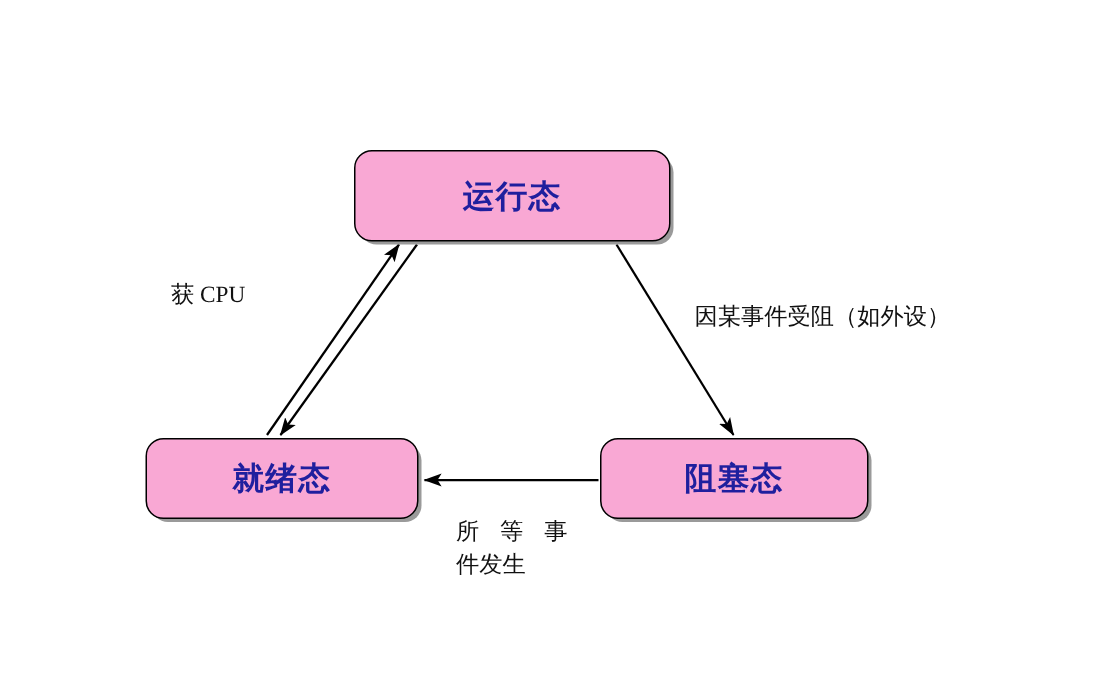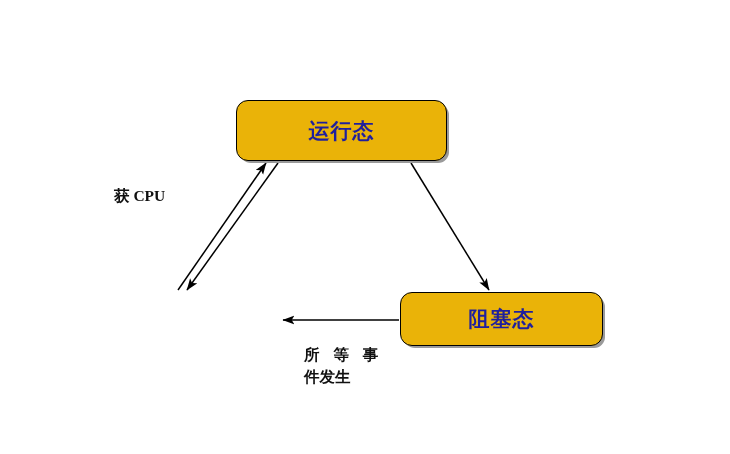--- a/index.html
+++ b/index.html
@@ -20,21 +20,21 @@
     left: 0;
     top: 0;
     width: 730px;
     height: 454px;
   }
   .node {
     position: absolute;
     box-sizing: border-box;
     border: 1.6px solid #000000;
     border-radius: 12px;
-    background: #eab308;
+    background: #f9a8d4;
     box-shadow: 3px 3px 0 -1px #9a9a9a;
     display: flex;
     align-items: center;
     justify-content: center;
     z-index: 2;
   }
   .node-label {
     color: #1f1f9e;
     font-weight: bold;
     font-size: 21px;
@@ -50,27 +50,27 @@
   }
   #node-ready {
     left: 97px;
     top: 292px;
     width: 182px;
     height: 54px;
   }
   #node-blocked {
     left: 400px;
     top: 292px;
-    width: 203px;
+    width: 179px;
     height: 54px;
   }
   .edge-label {
     position: absolute;
     color: #111111;
-    font-weight: bold;
+    font-weight: normal;
     font-size: 15.5px;
     font-family: "Liberation Serif", "DejaVu Serif", serif;
     white-space: nowrap;
     z-index: 3;
   }
   #label-get-cpu {
     left: 114px;
     top: 186px;
   }
   #label-preempt-cpu {
@@ -114,27 +114,31 @@
 
     <line x1="411" y1="163" x2="489" y2="290" stroke="#000000" stroke-width="1.5" marker-end="url(#arrowhead)"></line>
 
     <line x1="399" y1="320" x2="283" y2="320" stroke="#000000" stroke-width="1.5" marker-end="url(#arrowhead)"></line>
   </svg>
 
   <div class="node" id="node-running">
     <span class="node-label">运行态</span>
   </div>
 
+  <div class="node" id="node-ready">
+    <span class="node-label">就绪态</span>
+  </div>
 
   <div class="node" id="node-blocked">
     <span class="node-label">阻塞态</span>
   </div>
 
   <div class="edge-label" id="label-get-cpu">获 CPU</div>
 
 
+  <div class="edge-label" id="label-blocked-event">因某事件受阻（如外设）</div>
 
   <div class="edge-label" id="label-event-occurs">
     <span class="line1">所 等 事</span>
     <span class="line2">件发生</span>
   </div>
 
 </div>
 
 </body></html>

